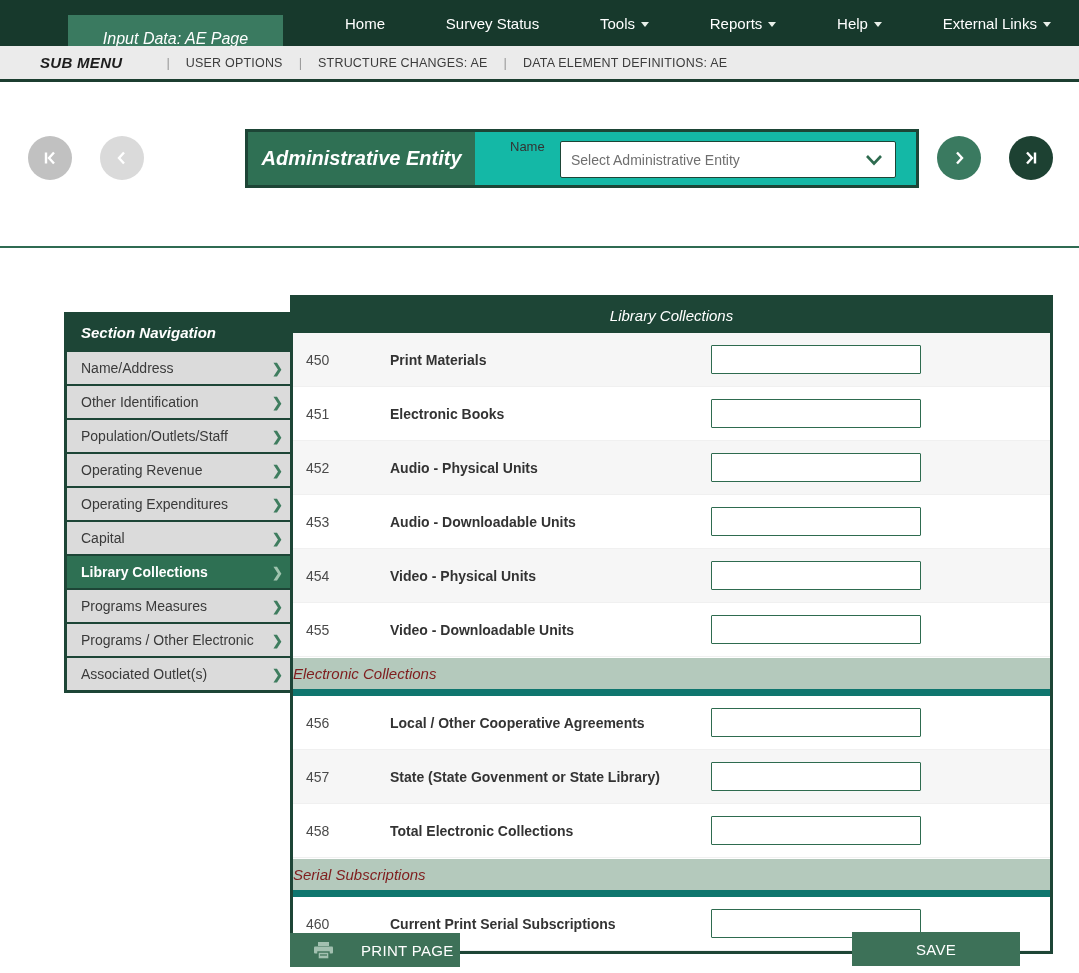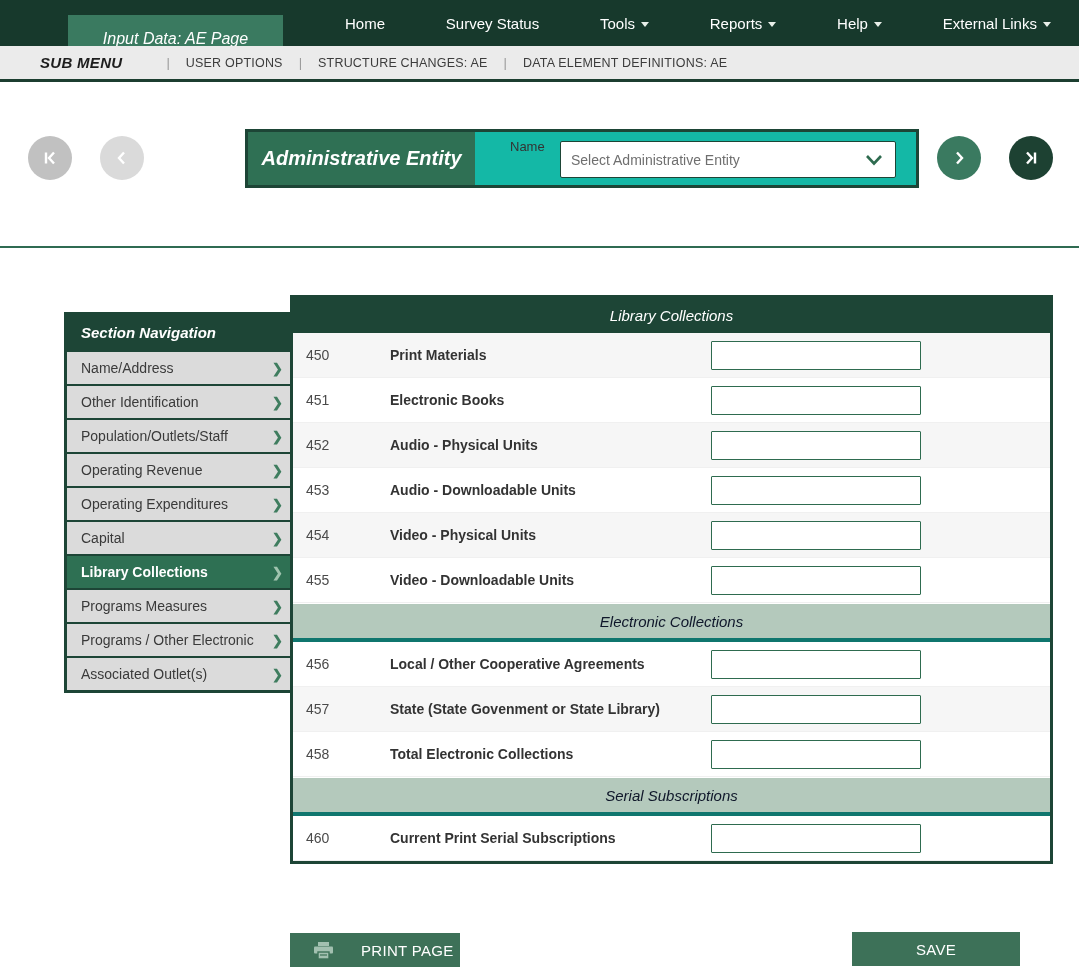--- a/index.html
+++ b/index.html
@@ -58,29 +58,29 @@
   .sidebar-item.active .chev { color:#9fc3ae; }
 
   
   .data-table { position:absolute; left:290px; top:295px; width:763px; border:3px solid #1d4536; background:#fff; }
   .table-title { height:35px; background:#1d4536; color:#fff; font-size:15px; font-style:italic;
                  display:flex; align-items:center; justify-content:center; }
   .table-header { height:44px; background:#3d7158; display:grid; grid-template-columns:84px 321px 234px 1fr;
                   align-items:center; color:#fff; font-size:13.5px; font-weight:bold; letter-spacing:.2px; }
   .table-header .col { padding-left:13px; }
   .table-body .table-row { display:grid; grid-template-columns:84px 321px 234px 1fr; align-items:center;
-                           height:45px; background:#fff; border-bottom:1px solid #f0f0f0; }
+                           height:54px; background:#fff; border-bottom:1px solid #f0f0f0; }
   .table-body .table-row:nth-child(odd) { background:#f6f6f6; }
   .cell { padding-left:13px; }
   .item-no { font-size:14px; color:#4a4a4a; }
   .item-name { font-size:14px; font-weight:bold; color:#333; }
   .year-input { width:210px; height:29px; border:1px solid #2e6b4f; border-radius:1px; background:#fff;
                 font-size:14px; padding:0 6px; font-family:"Liberation Sans", sans-serif; }
-  .section-row { height:39px; background:#b4c9bc !important; display:flex; align-items:center; justify-content:center;
-                 font-size:15px; font-style:italic; color:#0f172a; border-bottom:4px solid #0f766e; border-top:1px solid #fff; }
+  .section-row { height:39px; background:#b4c9bc !important; display:flex; align-items:center; 
+                 font-size:15px; font-style:italic; color:#7f1d1d; border-bottom:7px solid #0f766e; border-top:1px solid #fff; }
 
   
   .print-btn { position:absolute; left:290px; top:933px; width:170px; height:34px; background:#3d7158; border:none;
                color:#fff; font-size:15px; letter-spacing:.3px; display:flex; align-items:center; gap:28px;
                padding-left:24px; cursor:pointer; font-family:"Liberation Sans", sans-serif; }
   .save-btn { position:absolute; left:852px; top:932px; width:168px; height:34px; background:#3d7158; border:none;
               color:#fff; font-size:15px; letter-spacing:.3px; display:flex; align-items:center; justify-content:center;
               cursor:pointer; font-family:"Liberation Sans", sans-serif; }
 </style>
 </head>

